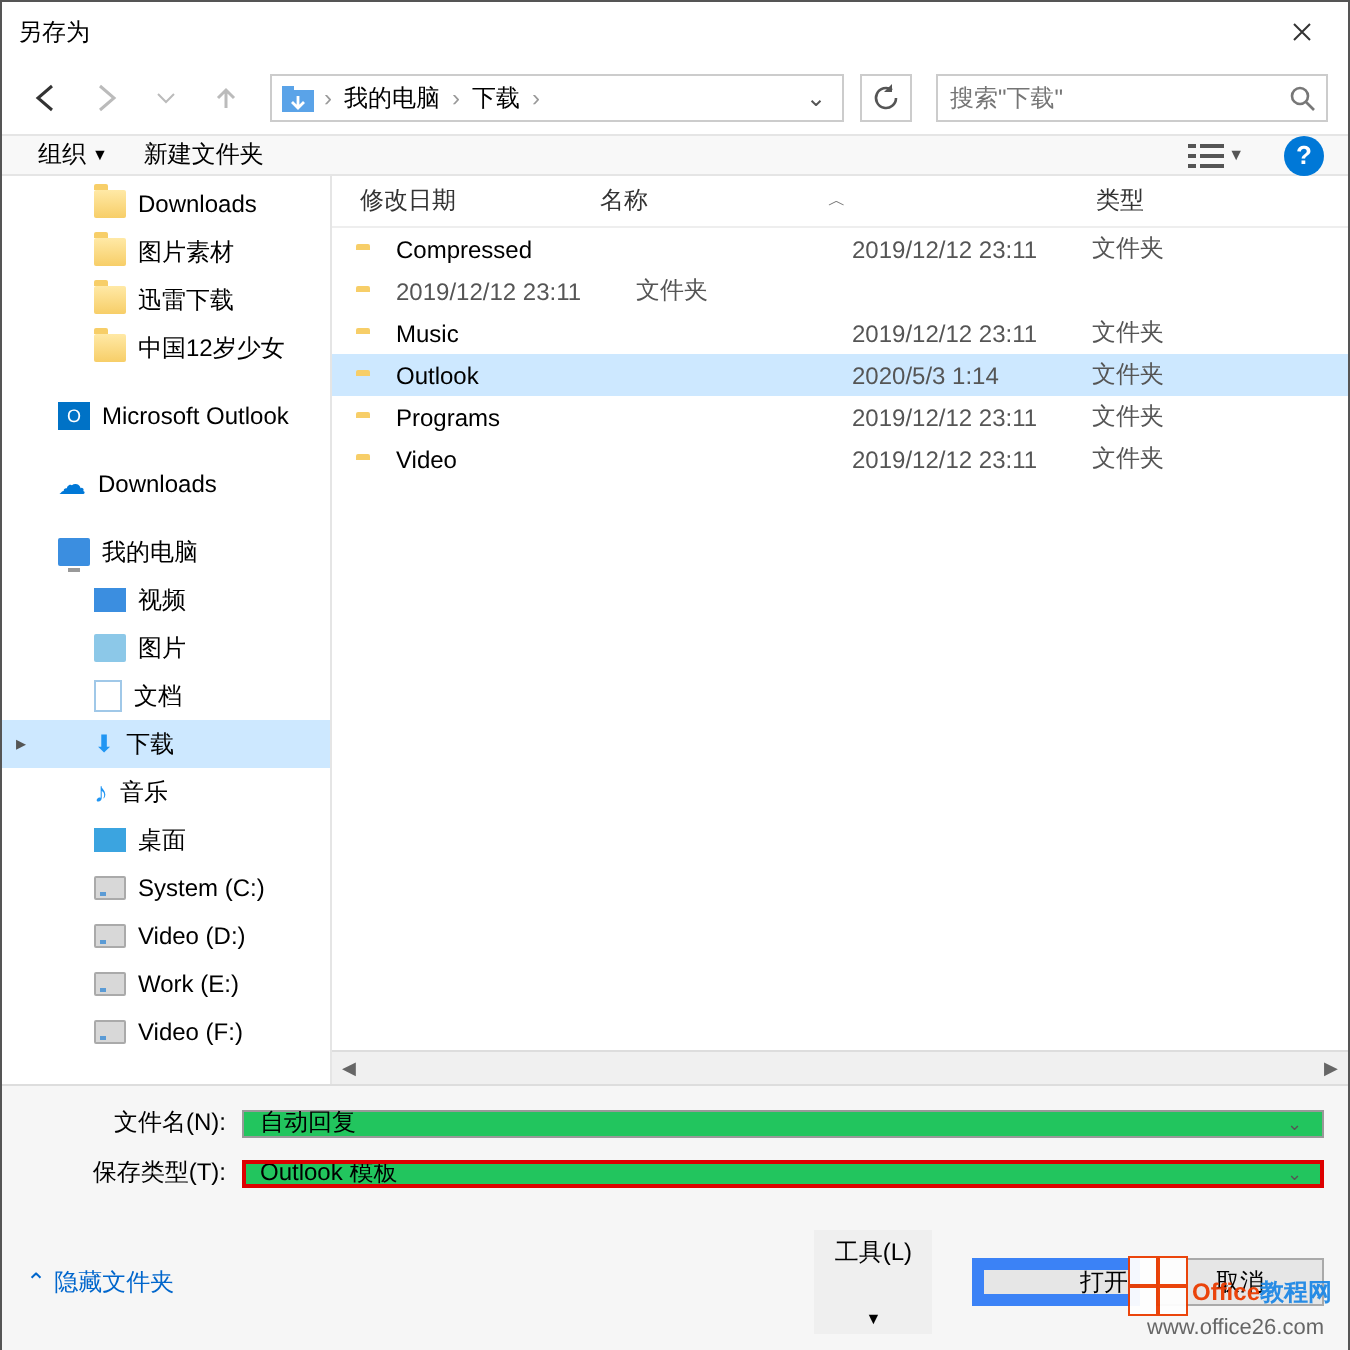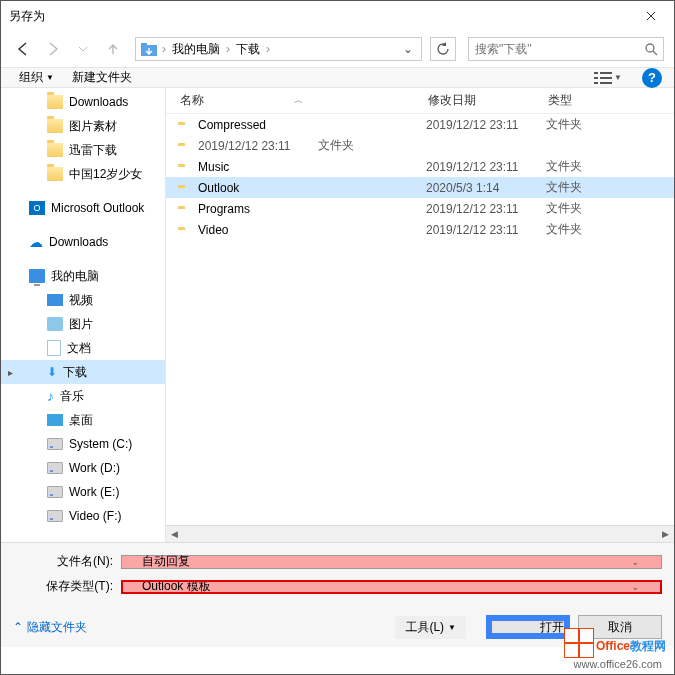--- a/index.html
+++ b/index.html
@@ -70,28 +70,28 @@
 .frow .name { width: 228px; }
 .frow .date { width: 120px; color: #555; }
 .frow .type { color: #555; }
 .hscroll { height: 17px; background: #f0f0f0; border-top: 1px solid #ddd; display: flex; align-items: center; }
 .hscroll .ar { width: 17px; height: 17px; display: flex; align-items: center; justify-content: center; color: #666; font-size: 9px; }
 .hscroll .track { flex:1; }
 
 .bottom { border-top: 1px solid #ddd; padding: 10px 12px 8px 12px; background: #f6f6f6; }
 .form-row { display: flex; align-items: center; margin-bottom: 8px; }
 .form-row label { width: 108px; text-align: right; padding-right: 8px; }
-.form-row .field { flex: 1; height: 14px; border: 1px solid #999; background: #fca5a5; display: flex; align-items: center; padding: 0 20px; }
+.form-row .field { flex: 1; height: 14px; border: 1px solid #999; background: #22c55e; display: flex; align-items: center; padding: 0 8px; }
 .form-row .field input { border: none; outline: none; flex:1; background: transparent; }
 .form-row .field .dd { color: #555; font-size: 9px; padding: 0 2px; }
 .form-row .field.red-outline { outline: 2px solid #d00; outline-offset: -2px; }
 .actions { display: flex; align-items: center; margin-top: 20px; }
 .hide-folders { display: flex; align-items: center; gap: 4px; color: #0066cc; cursor: pointer; }
 .actions .spacer2 { flex: 1; }
-.tools-btn { padding: 3px 10px; display: flex; align-items: center; gap: 4px; margin-right: 12px; background: #efefef; }
+.tools-btn { padding: 3px 10px; display: flex; align-items: center; gap: 20px; margin-right: 12px; background: #efefef; flex-direction: column; }
 .dlg-btn { width: 84px; height: 24px; border: 1px solid #aaa; background: #e6e6e6; margin-left: 8px; display: flex; align-items: center; justify-content: center; }
 .dlg-btn.primary { border: 6px solid #3b82f6; justify-content: flex-end; }
 
 .watermark { position: absolute; right: 8px; bottom: 16px; pointer-events: none; display: flex; align-items: center; gap: 2px; opacity: 0.95; }
 .watermark .logo { width: 30px; height: 30px; background: #eb3c00; position: relative; display: flex; flex-wrap: wrap; }
 .watermark .logo span { width: 13px; height: 13px; background: #fff; margin: 1px; }
 .watermark .text { font-size: 22px; font-weight: bold; }
 .watermark .o1 { color: #eb3c00; }
 .watermark .o2 { color: #1e88e5; }
 </style>
@@ -242,43 +242,43 @@
       <div class="item depth1">
           <span class="desk-icon"></span>
           <span>桌面</span>
         </div>
       <div class="item depth1">
           <span class="drive-icon"></span>
           <span>System (C:)</span>
         </div>
       <div class="item depth1">
           <span class="drive-icon"></span>
-          <span>Work (D:)</span>
+          <span>Video (D:)</span>
         </div>
       <div class="item depth1">
           <span class="drive-icon"></span>
           <span>Work (E:)</span>
         </div>
       <div class="item depth1">
           <span class="drive-icon"></span>
           <span>Video (F:)</span>
         </div>
       <div style="height:10px"></div>
       <div class="item">
           <span>网络</span>
         </div>
     </div>
 
     <div class="files">
       <div class="files-head">
+        <div class="col c-date">修改日期</div>
         <div class="col c-name">
             <span>名称</span>
             <span class="sort">︿</span>
           </div>
-        <div class="col c-date">修改日期</div>
         <div class="col c-type">类型</div>
       </div>
       <div class="files-list">
         <div class="frow">
             <span class="fic"><span class="fold-icon"></span></span>
             <span class="name">Compressed</span>
             <span class="date">2019/12/12 23:11</span>
             <span class="type">文件夹</span>
           </div>
         <div class="frow">

